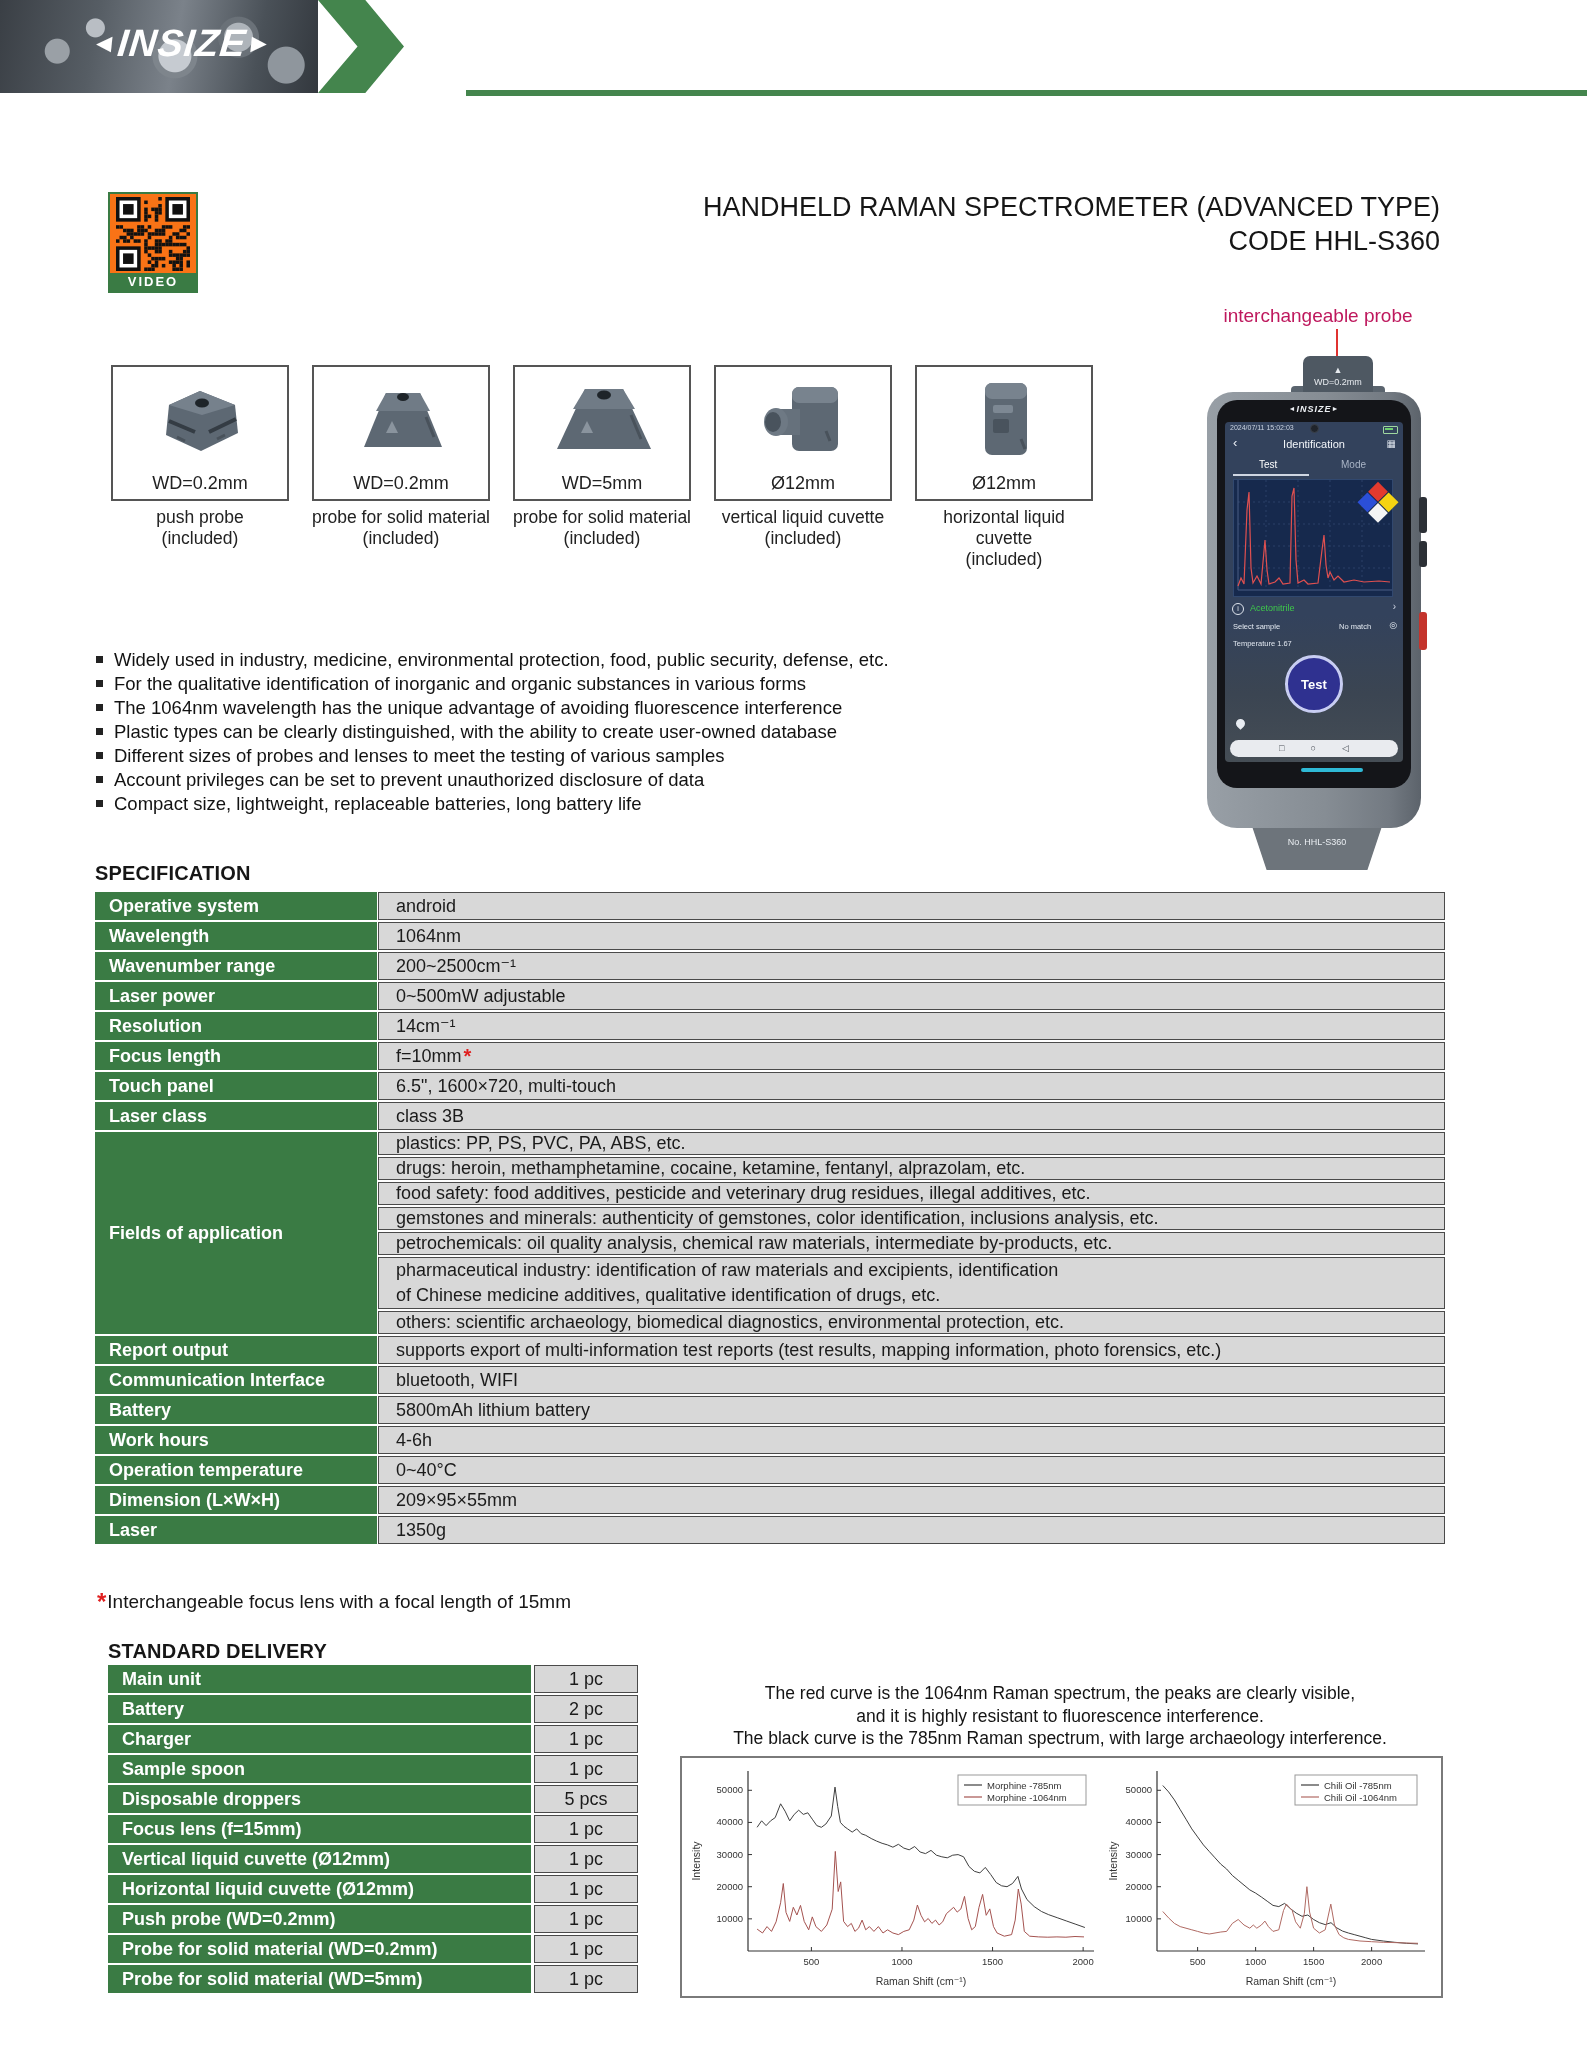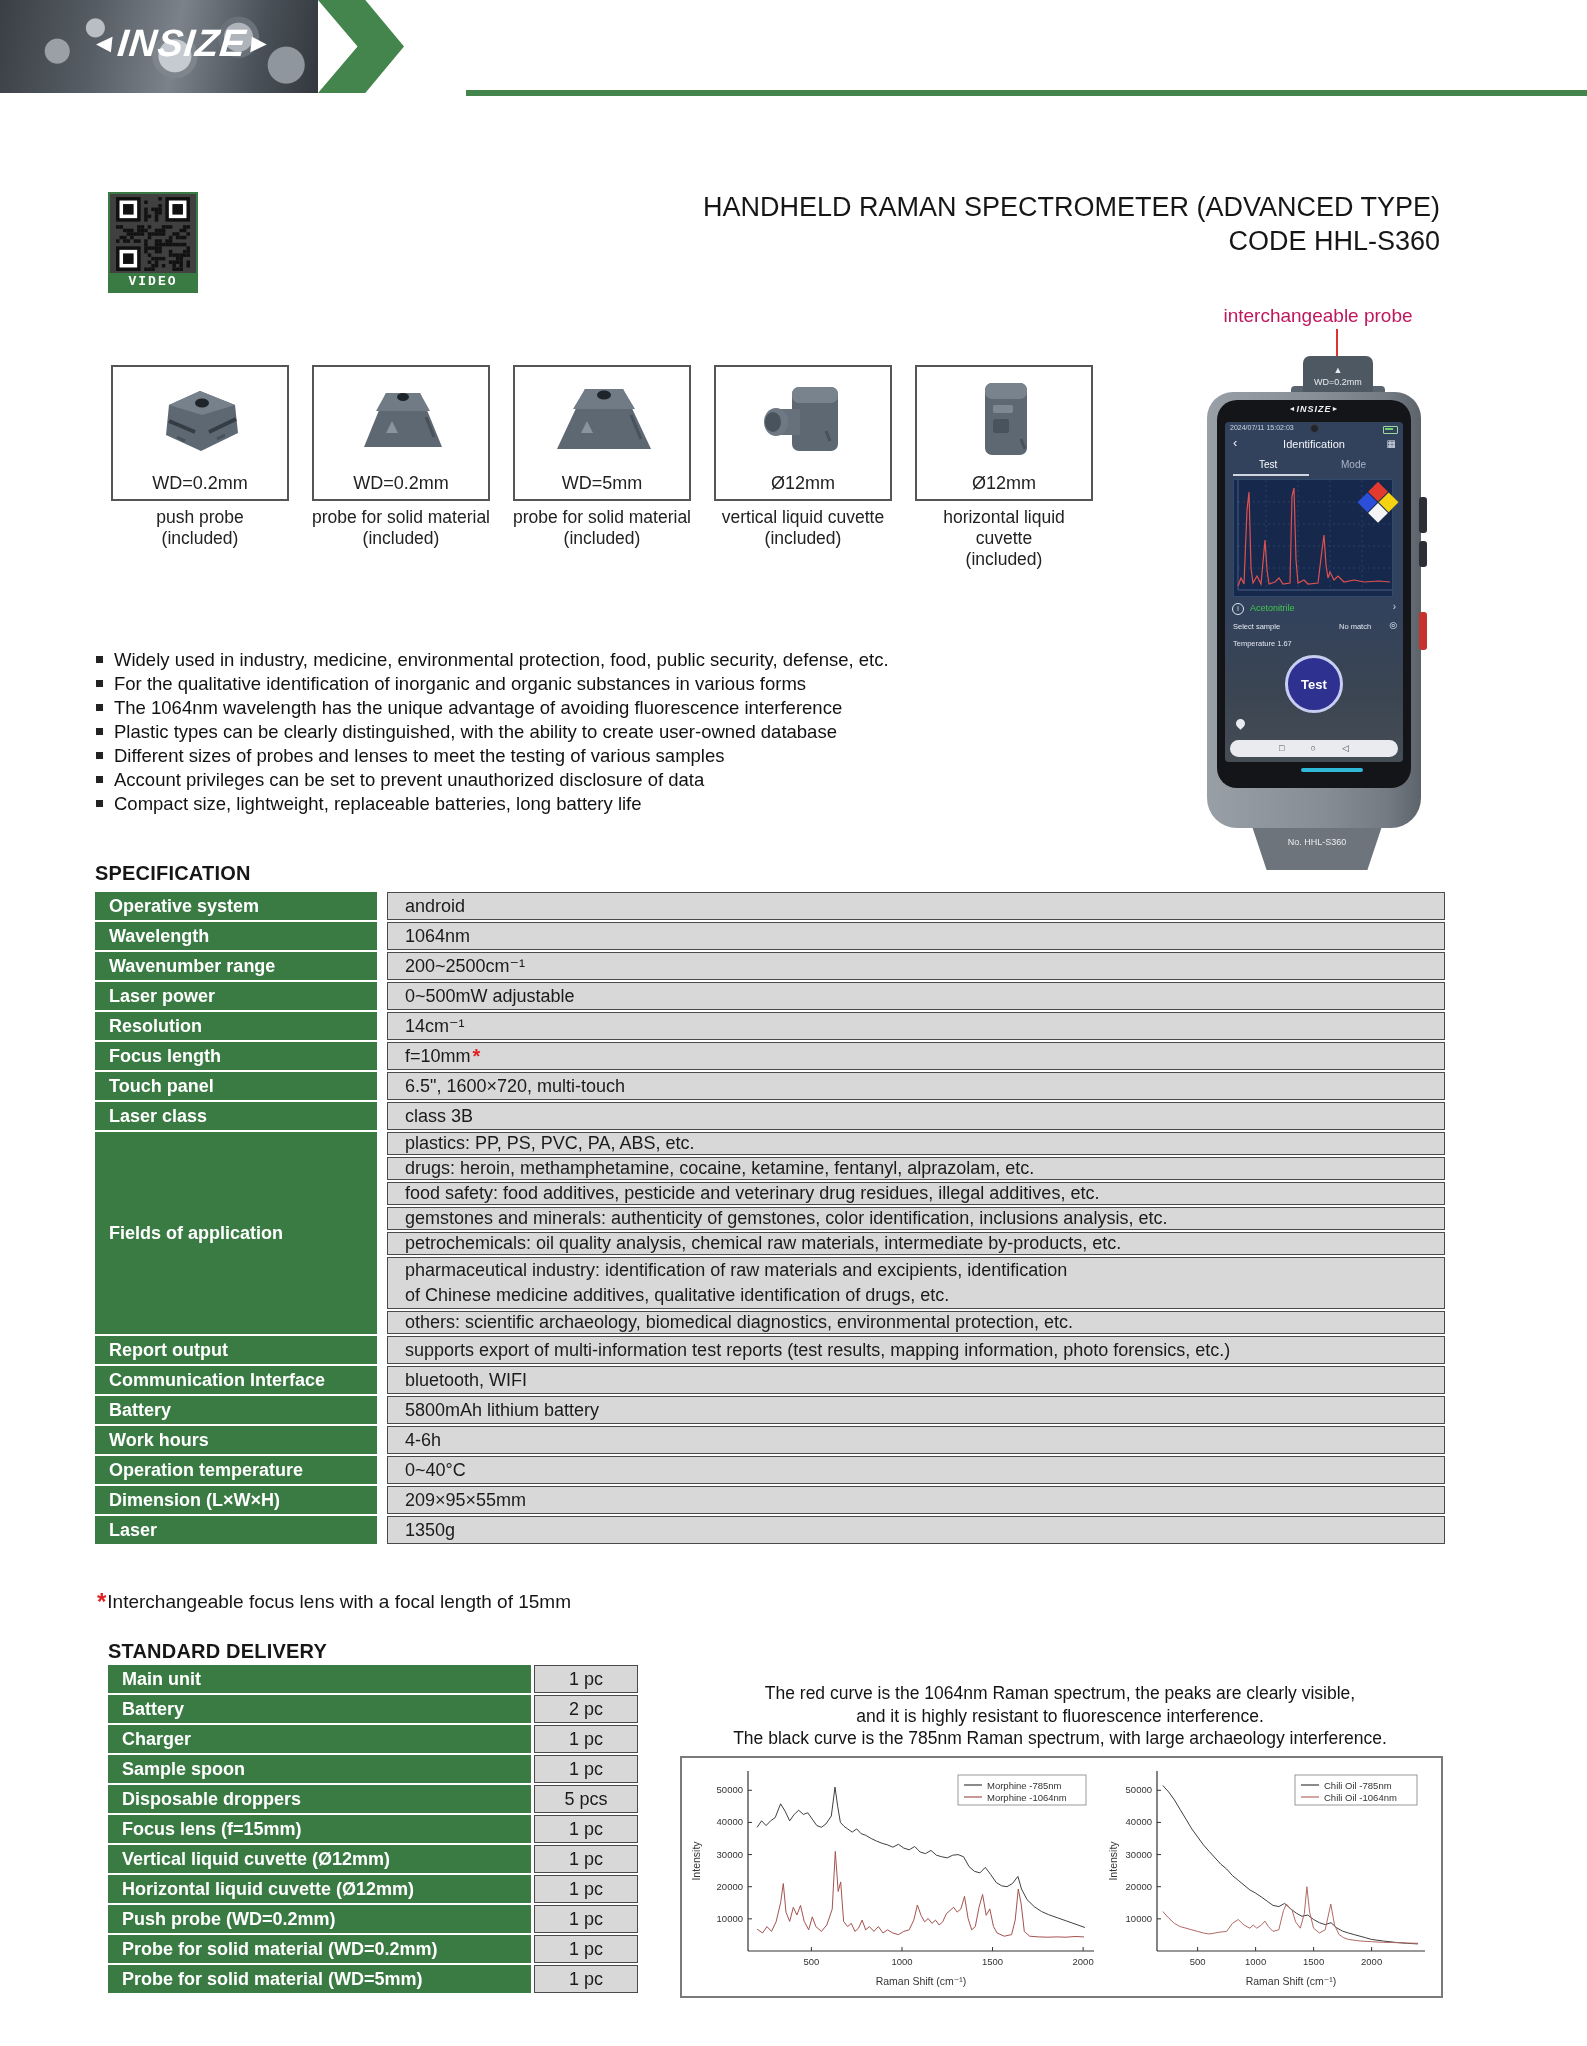--- a/index.html
+++ b/index.html
@@ -16,21 +16,21 @@
       radial-gradient(circle at 90% 70%, #8f969d 0 18px, transparent 19px),
       linear-gradient(100deg,#3a3f45 0%,#565d64 30%,#7b828a 55%,#4a5158 80%,#33383e 100%);}
   .hdr-logo{position:absolute;left:72px;top:22px;width:220px;text-align:center;color:#fff;
     font-style:italic;font-weight:bold;font-size:38px;letter-spacing:1px;transform:skewX(-6deg);white-space:nowrap;}
   .hdr-logo .arr{font-size:26px;vertical-align:4px;}
   .hdr-chevron{position:absolute;left:318px;top:0;width:86px;height:93px;background:#44854d;
     clip-path:polygon(0 0,55% 0,100% 50%,55% 100%,0 100%,46% 50%);}
   .hdr-line{position:absolute;left:466px;right:0;top:90px;height:6px;background:#44854d;}
 
   
-  .qr-block{position:absolute;left:108px;top:192px;width:86px;border:2px solid #3a7b44;background:#404040;font-family:Liberation Mono, monospace;}
+  .qr-block{position:absolute;left:108px;top:192px;width:86px;border:2px solid #3a7b44;background:#f97316;}
   .qr-block svg{display:block;margin:3px auto 2px auto;}
   .qr-video{background:#3a7b44;color:#fff;font-weight:bold;text-align:center;font-size:13px;letter-spacing:2px;padding:1px 0 2px 0;}
 
   
   .doc-title{position:absolute;right:147px;top:190px;text-align:right;font-weight:normal;font-size:27px;line-height:34px;color:#161616;}
 
   .probe-note-label{position:absolute;left:1210px;top:305px;width:216px;text-align:center;font-size:19px;color:#be185d;}
 
   
   .red-pointer{position:absolute;left:1336px;top:329px;width:2px;height:44px;background:#e03230;}
@@ -95,21 +95,21 @@
   .feat{display:flex;align-items:flex-start;margin-bottom:1px;font-size:18.5px;line-height:23px;color:#121212;}
   .feat .sq{flex:0 0 auto;width:7px;height:7px;background:#222;margin:8px 11px 0 0;}
 
   
   .sec-head{position:absolute;font-size:20px;font-weight:bold;color:#161616;letter-spacing:0.2px;}
 
   
   .spec-table{position:absolute;left:95px;top:892px;width:1350px;}
   .spec-row{display:flex;margin-bottom:2px;align-items:stretch;}
   .spec-label{flex:0 0 282px;background:#3a7b44;color:#fff;font-weight:bold;font-size:18px;
-    display:flex;align-items:center;padding-left:14px;margin-right:10px;box-sizing:border-box;}
+    display:flex;align-items:center;padding-left:14px;margin-right:1px;box-sizing:border-box;}
   .spec-value{flex:1;background:#d8d8d8;border:1px solid #4a4a4a;font-size:18px;color:#1b1b1b;
     display:flex;align-items:center;padding-left:17px;box-sizing:border-box;height:28px;}
   .spec-subcol{flex:1;display:flex;flex-direction:column;}
   .spec-subcol .spec-value{margin-bottom:2px;}
   .spec-subcol .spec-value:last-child{margin-bottom:0;}
   .spec-value.tall{height:56px;white-space:pre-line;line-height:25px;}
   .red-star{color:#e02020;font-weight:bold;margin-left:2px;font-size:20px;}
 
   .footnote{position:absolute;left:95px;top:1588px;font-size:19px;color:#161616;}
   .footnote .red-star{font-size:24px;vertical-align:-2px;margin-right:1px;}

